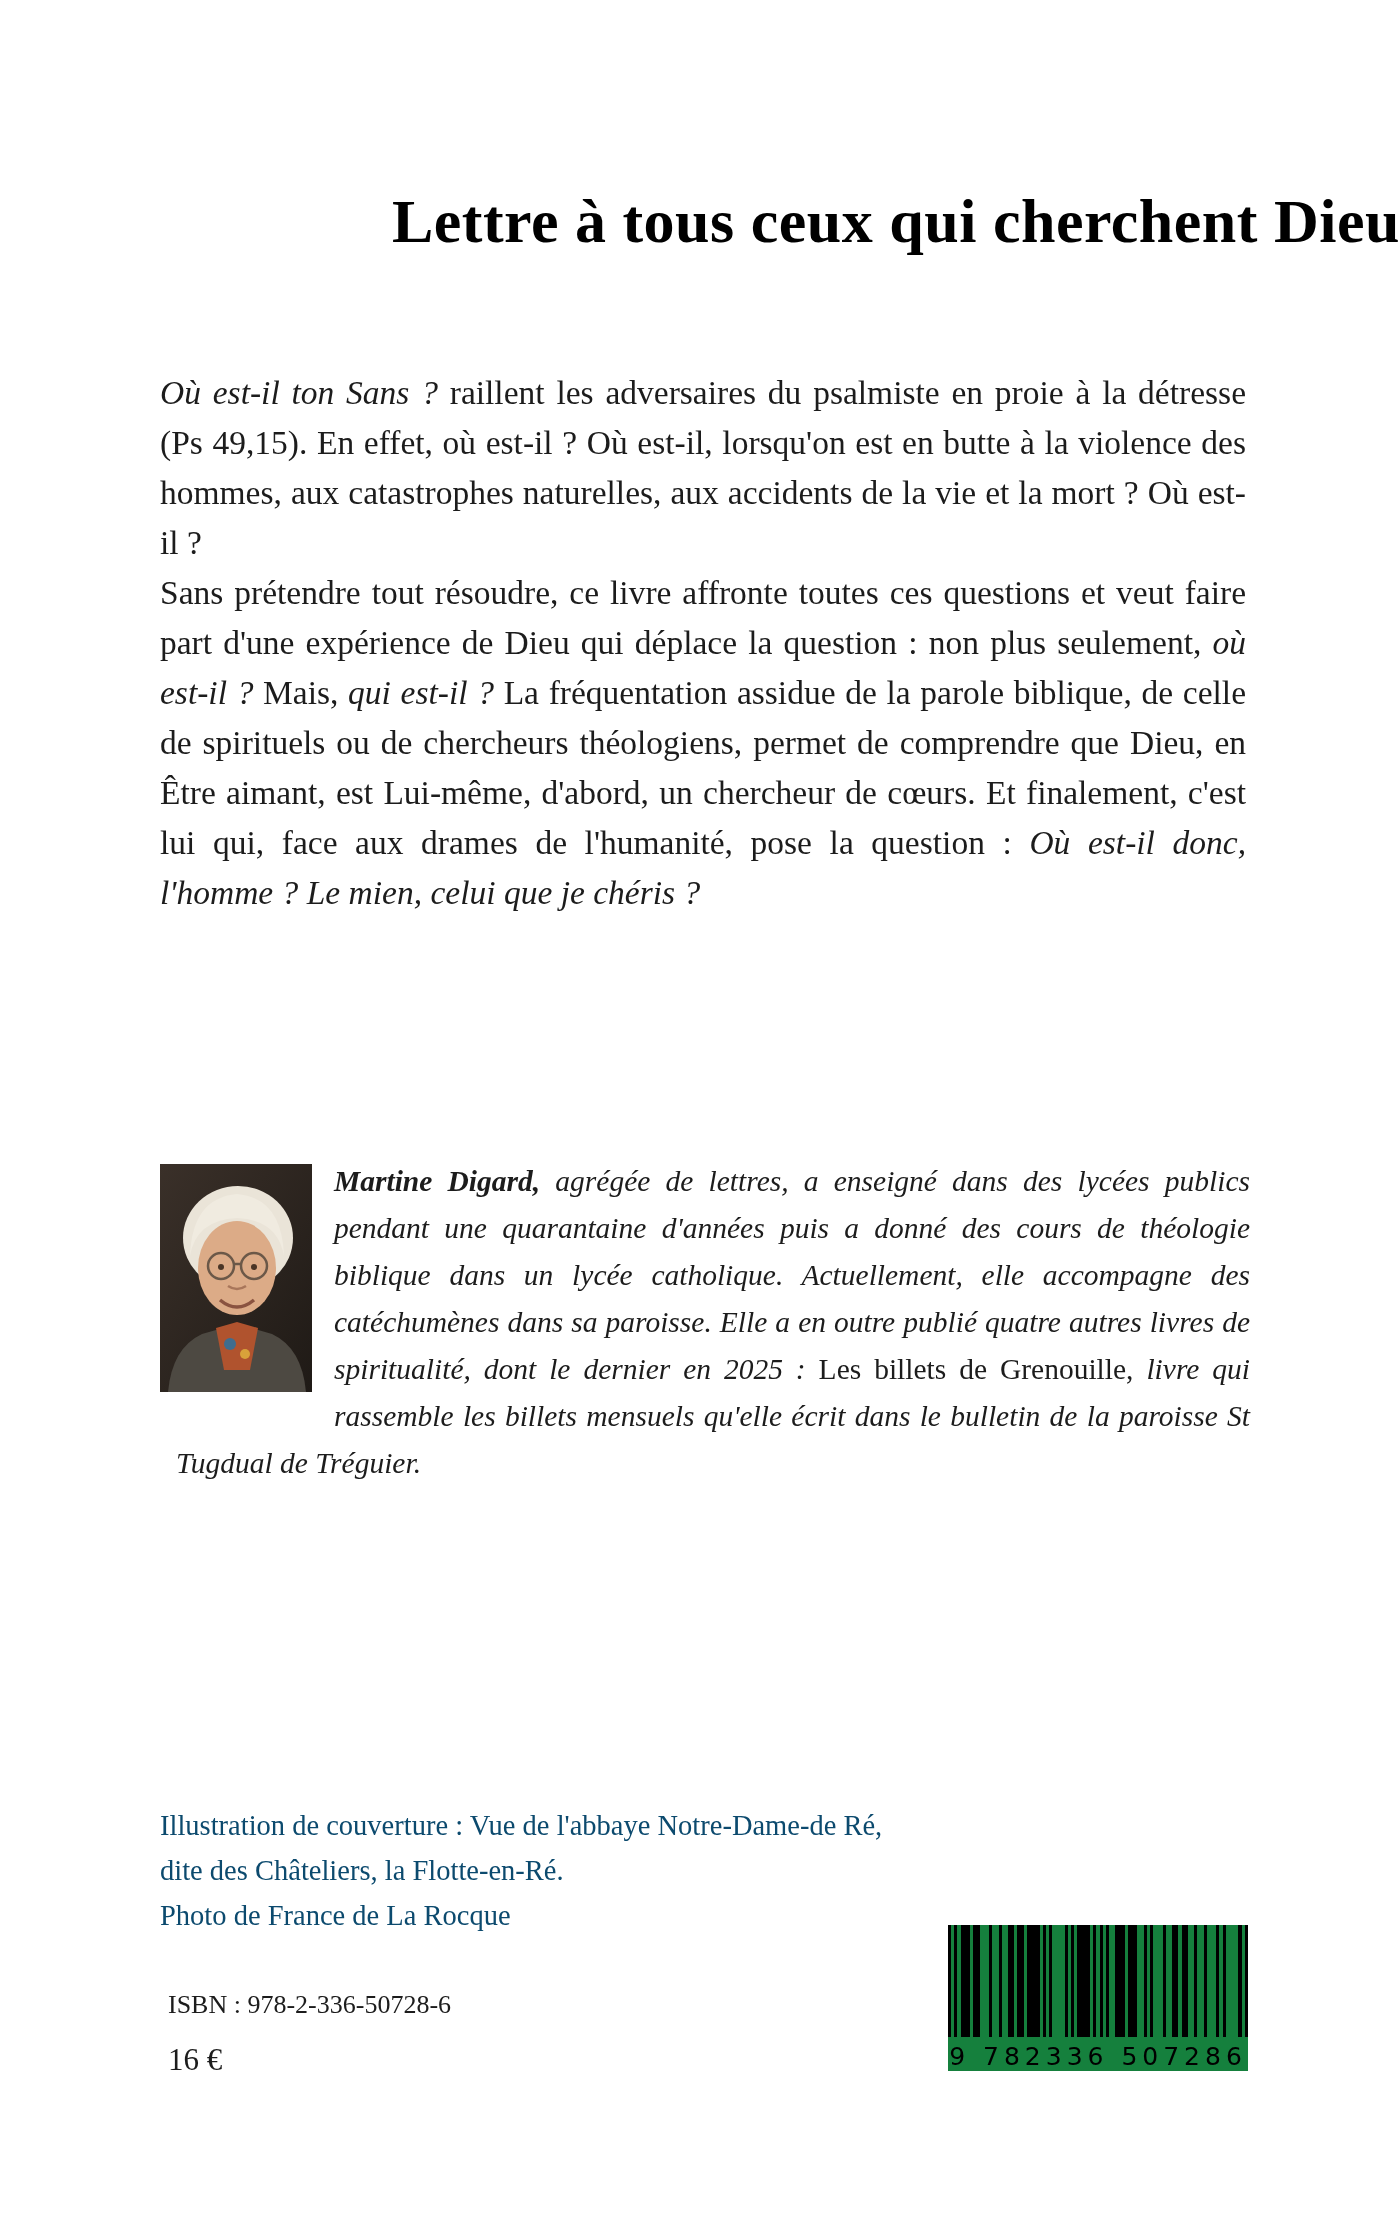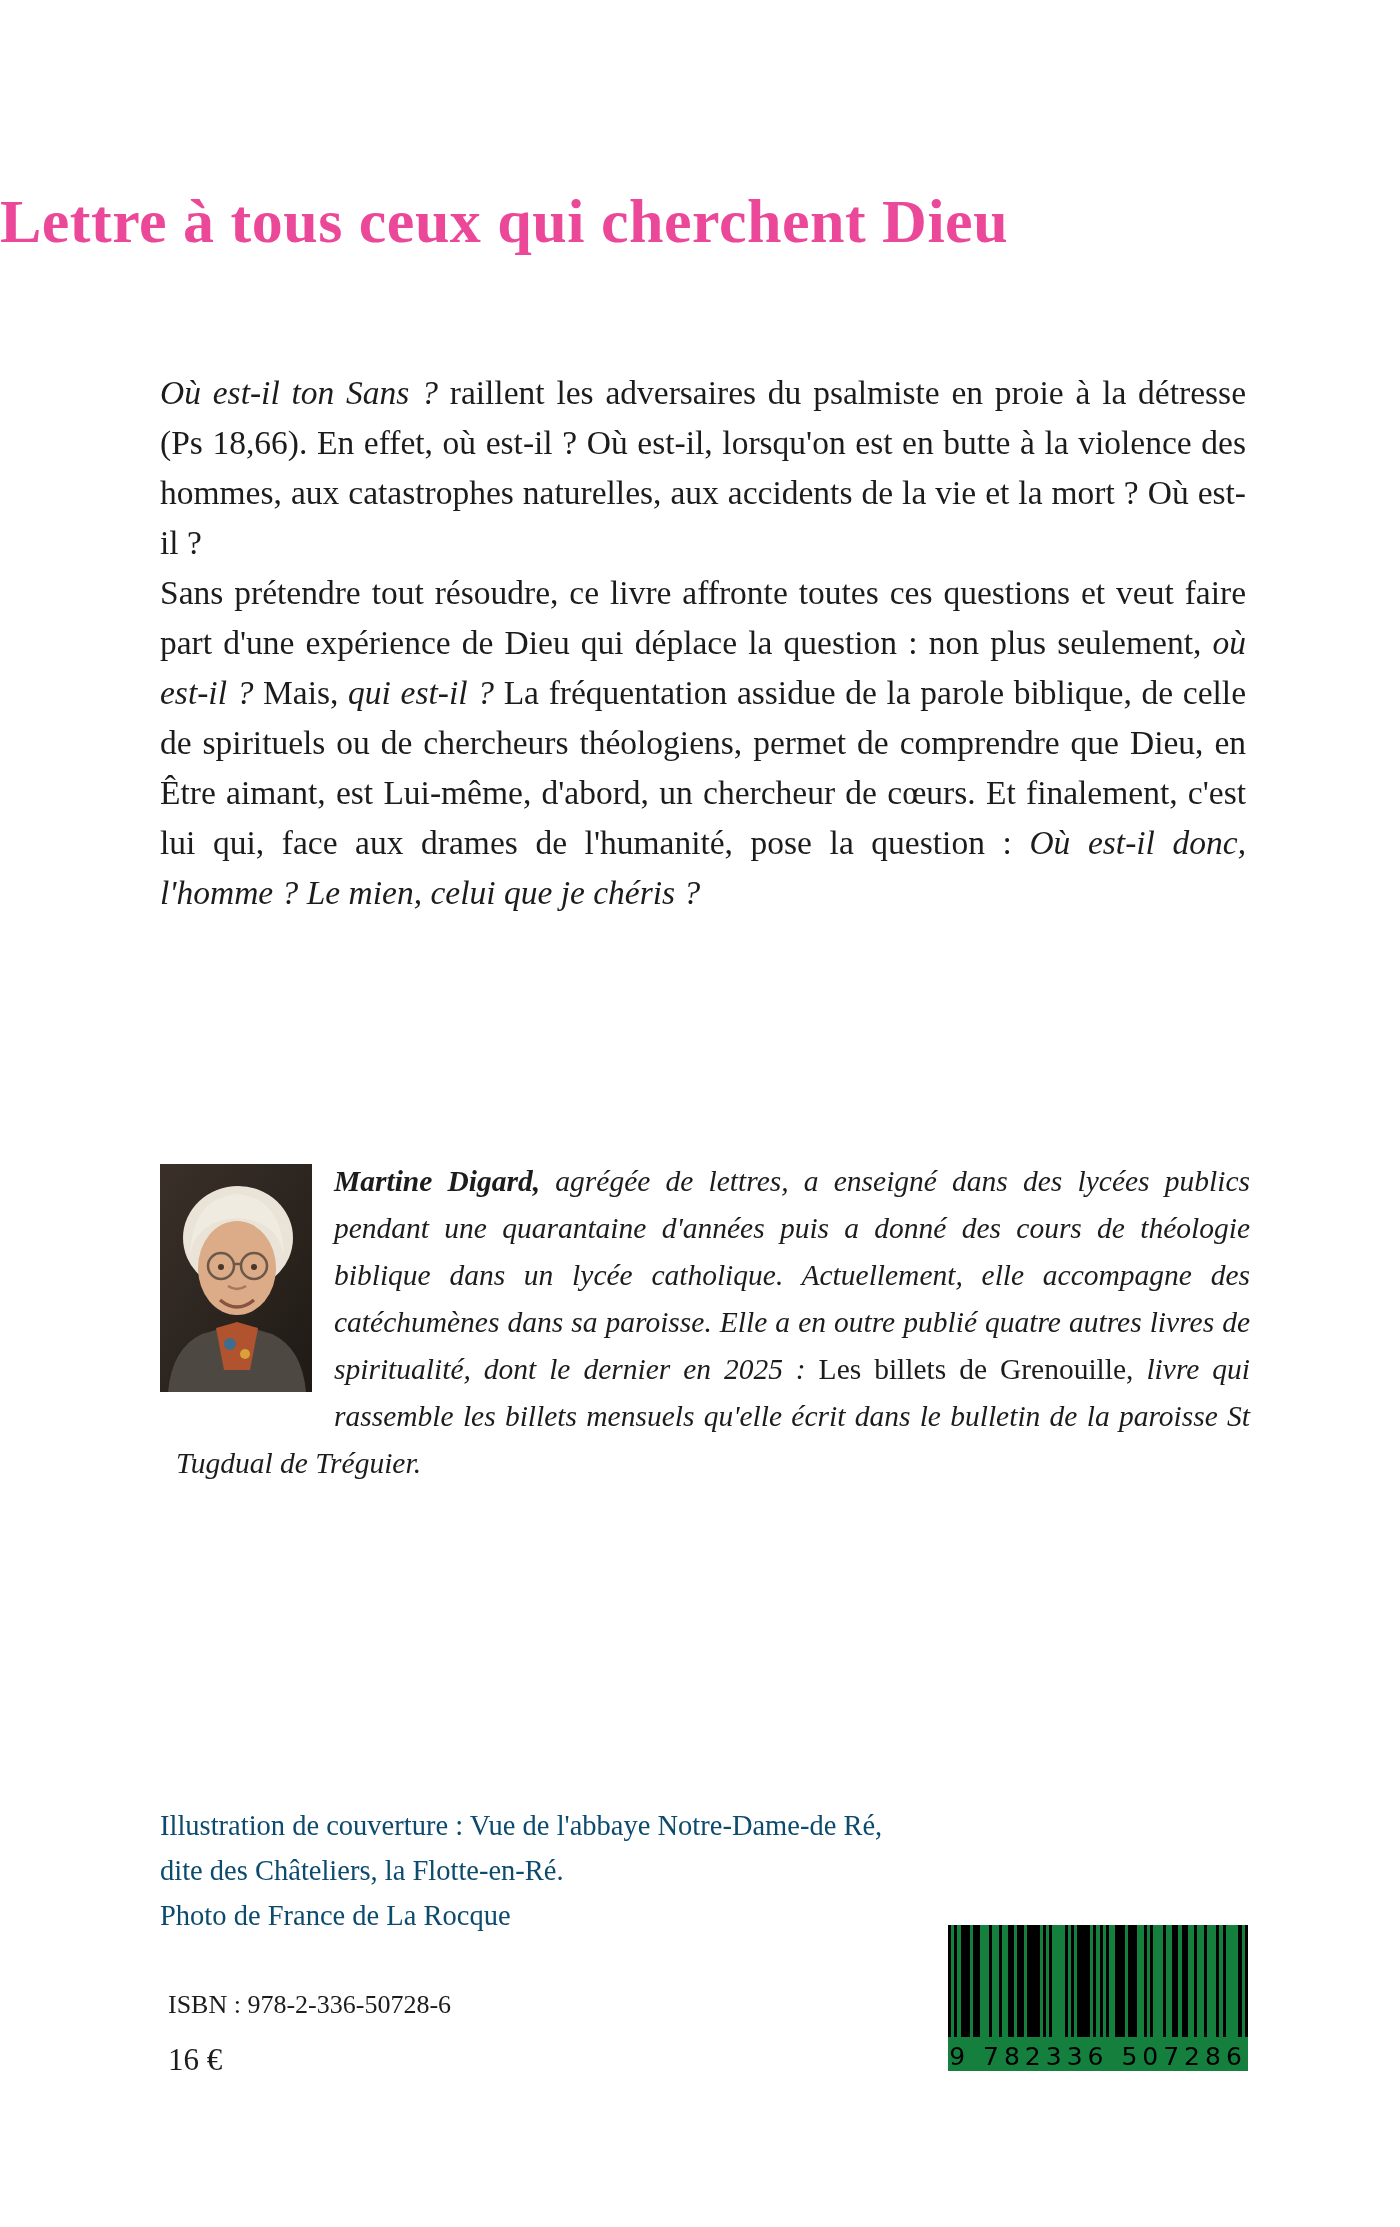--- a/index.html
+++ b/index.html
@@ -8,25 +8,25 @@
     width:1400px;height:2227px;
     background:#ffffff;
     font-family:"Liberation Serif", serif;
     color:#1c1c1c;
     overflow:hidden;
   }
   .title{
     position:absolute;
     top:186px;left:0;width:100%;
     margin:0;
-    text-align:left;
+    text-align:right;
     font-size:62px;
     font-weight:600;
     letter-spacing:0.5px;
-    color:#ec4899;
+    color:#000000;
   }
   .synopsis{
     position:absolute;
     top:368px;left:160px;width:1086px;
     font-size:33.5px;
     line-height:50px;
     text-align:justify;
   }
   .synopsis p{margin:0;}
   .bio{
@@ -85,21 +85,21 @@
   }
 </style>
 </head>
 <body>
 
 <div class="page">
 
   <h1 class="title">Lettre à tous ceux qui cherchent Dieu</h1>
 
   <div class="synopsis">
-    <p><span style="font-style: italic;">Où est-il ton Sans ?</span><span> raillent les adversaires du psalmiste en proie à la détresse (Ps 18,66). En effet, où est-il ? Où est-il, lorsqu'on est en butte à la violence des hommes, aux catastrophes naturelles, aux accidents de la vie et la mort ? Où est-il ?</span></p>
+    <p><span style="font-style: italic;">Où est-il ton Sans ?</span><span> raillent les adversaires du psalmiste en proie à la détresse (Ps 49,15). En effet, où est-il ? Où est-il, lorsqu'on est en butte à la violence des hommes, aux catastrophes naturelles, aux accidents de la vie et la mort ? Où est-il ?</span></p>
     <p><span>Sans prétendre tout résoudre, ce livre affronte toutes ces questions et veut faire part d'une expérience de Dieu qui déplace la question : non plus seulement, </span><span style="font-style: italic;">où est-il ?</span><span> Mais, </span><span style="font-style: italic;">qui est-il ?</span><span> La fréquentation assidue de la parole biblique, de celle de spirituels ou de chercheurs théologiens, permet de comprendre que Dieu, en Être aimant, est Lui-même, d'abord, un chercheur de cœurs. Et finalement, c'est lui qui, face aux drames de l'humanité, pose la question : </span><span style="font-style: italic;">Où est-il donc, l'homme ? Le mien, celui que je chéris ?</span></p>
   </div>
 
   <div class="bio">
     <span class="photo">
       <svg viewBox="0 0 152 228" xmlns="http://www.w3.org/2000/svg" aria-hidden="true">
         <defs>
           <linearGradient id="bg" x1="0" y1="0" x2="1" y2="1">
             <stop offset="0" stop-color="#3a3029"></stop>
             <stop offset="1" stop-color="#1f1a16"></stop>

